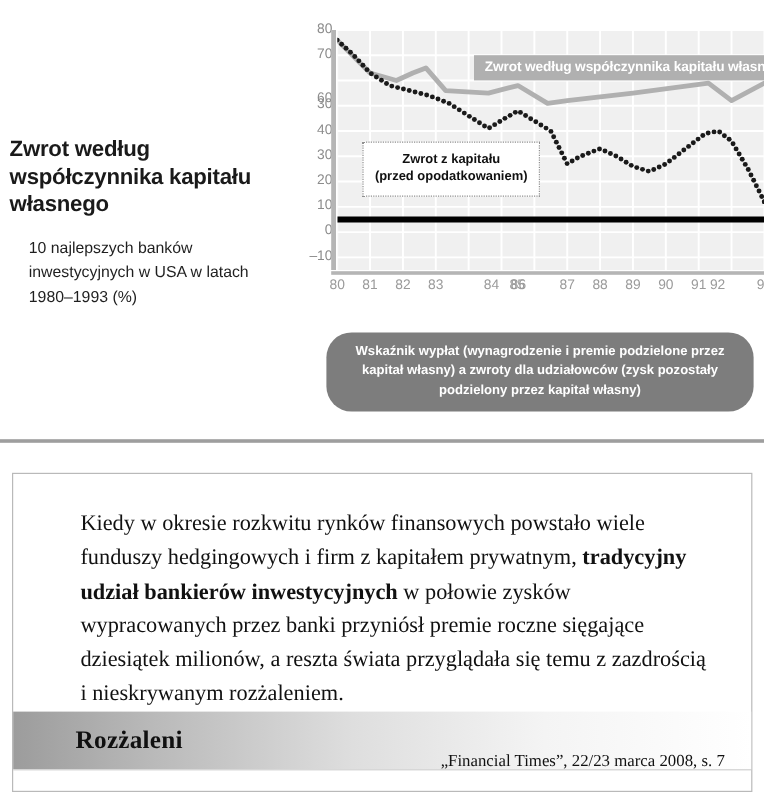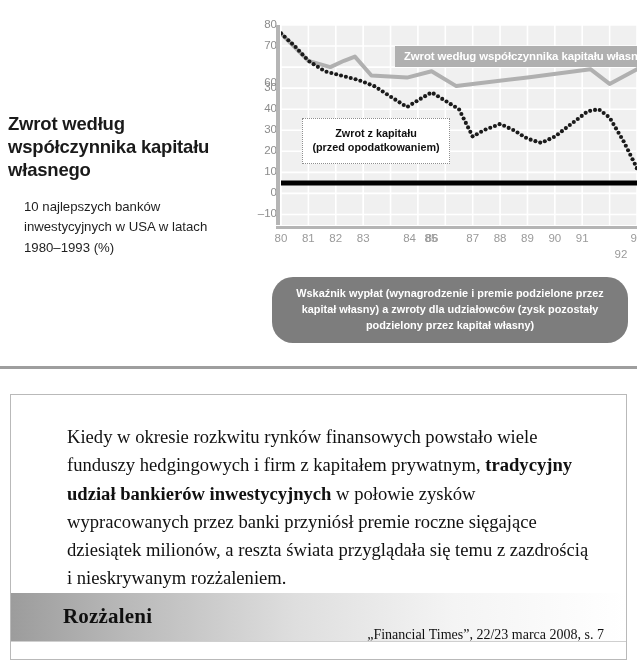--- a/index.html
+++ b/index.html
@@ -301,21 +301,21 @@
         <div class="x-tick" style="left: 59.7692px;">82</div>
         <div class="x-tick" style="left: 87.1538px;">83</div>
         <div class="x-tick" style="left: 114.538px; margin-left: 19px;">84</div>
         <div class="x-tick" style="left: 155px;">85</div>
         <div class="x-tick" style="left: 156px;">86</div>
         <div class="x-tick" style="left: 196.692px;">87</div>
         <div class="x-tick" style="left: 224.077px;">88</div>
         <div class="x-tick" style="left: 251.462px;">89</div>
         <div class="x-tick" style="left: 278.846px;">90</div>
         <div class="x-tick" style="left: 306.231px;">91</div>
-        <div class="x-tick" style="left: 345px; margin-top: 16px;">92</div>
+        <div class="x-tick" style="left: 322px;">92</div>
         <div class="x-tick" style="left: 361px;">93</div>
       </div>
   </div>
 
   <div id="figure-footnote">Wskaźnik wypłat (wynagrodzenie i premie podzielone przez kapitał własny) a zwroty dla udziałowców (zysk pozostały podzielony przez kapitał własny)</div>
 </div>
 
 <div id="section-divider"></div>
 
 <div id="quote-box">

